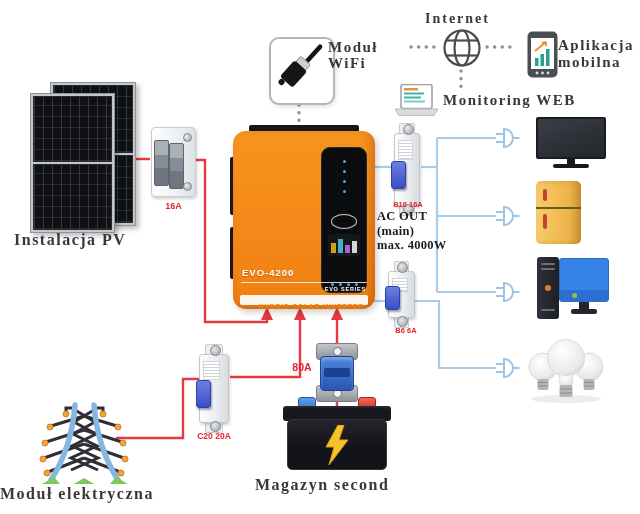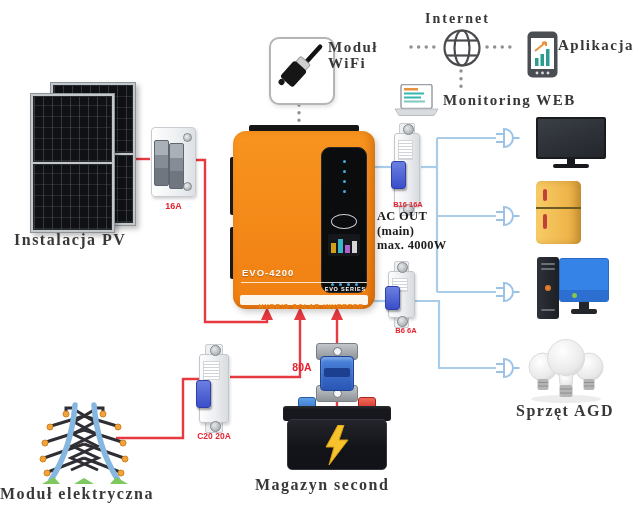--- a/index.html
+++ b/index.html
@@ -248,20 +248,21 @@
     <rect x="8" y="27" width="3.5" height="8" fill="#2a9d8f"></rect>
     <rect x="13.5" y="23" width="3.5" height="12" fill="#2a9d8f"></rect>
     <rect x="19" y="18" width="3.5" height="17" fill="#2a9d8f"></rect>
     <path d="M8,20 L19,11 M19,11 l-4,1 M19,11 l0,4" stroke="#e8923e" stroke-width="2" fill="none"></path>
     <circle cx="10" cy="42" r="1.4" fill="#dedede"></circle>
       <circle cx="15.5" cy="42" r="1.4" fill="#dedede"></circle>
       <circle cx="21" cy="42" r="1.4" fill="#dedede"></circle>
   </svg>
   <div class="lbl two" style="left:558px;top:37px;width:80px;line-height:17px;font-size:15px;">
     <span>Aplikacja</span>
+    <span>mobilna</span>
   </div>
 
   <svg class="abs" style="left:393px;top:84px;" width="47" height="34" viewBox="0 0 47 34">
     <rect x="8" y="0.5" width="31" height="24" rx="2" fill="#fff" stroke="#9aa0a6" stroke-width="1.5"></rect>
     <rect x="11" y="4" width="14" height="2.5" fill="#e8923e"></rect>
     <rect x="11" y="8.5" width="20" height="2" fill="#3ab5b0"></rect>
     <rect x="11" y="12.5" width="17" height="2" fill="#3ab5b0"></rect>
     <rect x="11" y="16.5" width="21" height="2" fill="#7fc8c4"></rect>
     <path d="M2,25 H45 L41,31.5 H6 Z" fill="#d9dcdf" stroke="#b9bec4"></path>
   </svg>
@@ -452,15 +453,14 @@
       <rect x="57.5" y="52" width="11" height="11" rx="2" fill="#b5b5b5"></rect>
       <line x1="58" y1="55.5" x2="68" y2="55.5" stroke="#8e8e8e"></line>
         <line x1="58" y1="59" x2="68" y2="59" stroke="#8e8e8e"></line>
       <circle cx="40" cy="31" r="18.5" fill="url(#gb)" stroke="#dcdcdc"></circle>
       <path d="M33,46 Q40,52 47,46 L46,58 Q40,62 34,58 Z" fill="url(#gb)" stroke="#dcdcdc"></path>
       <rect x="33.5" y="58" width="13" height="12" rx="2" fill="#b5b5b5"></rect>
       <line x1="34" y1="62" x2="46" y2="62" stroke="#8e8e8e"></line>
         <line x1="34" y1="66" x2="46" y2="66" stroke="#8e8e8e"></line>
     </g>
   </svg>
-  <div class="lbl" style="left:516px;top:402px;width:110px;">Sprzęt AGD</div>
 
 </div>
 
 </body></html>

